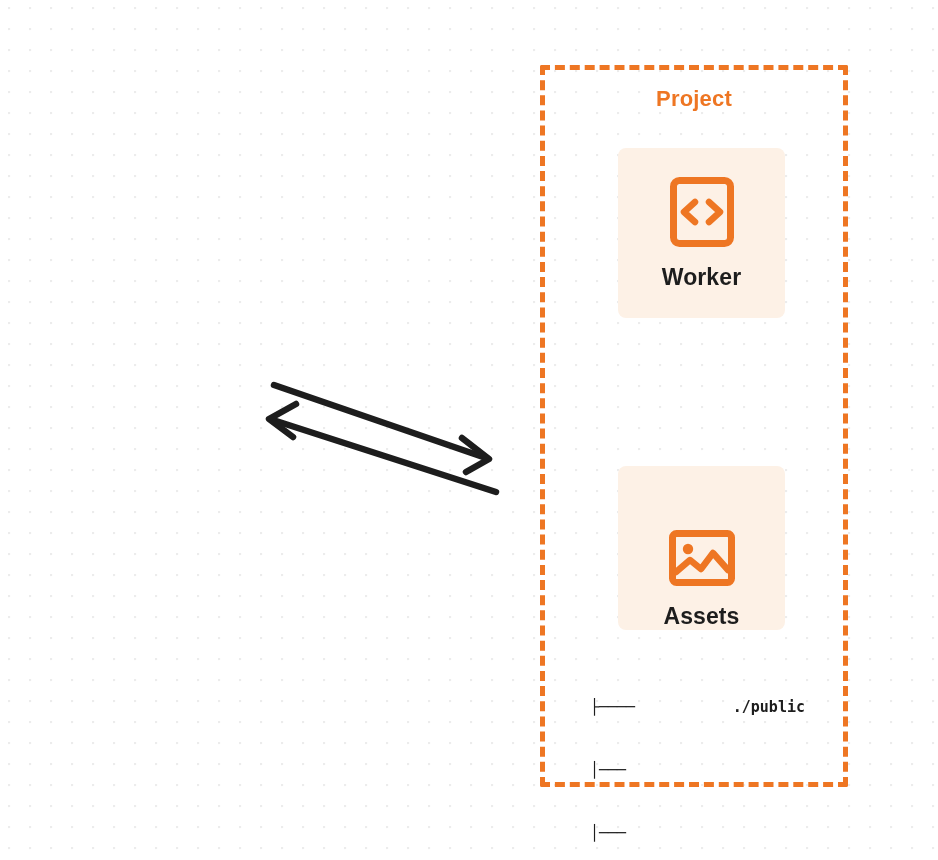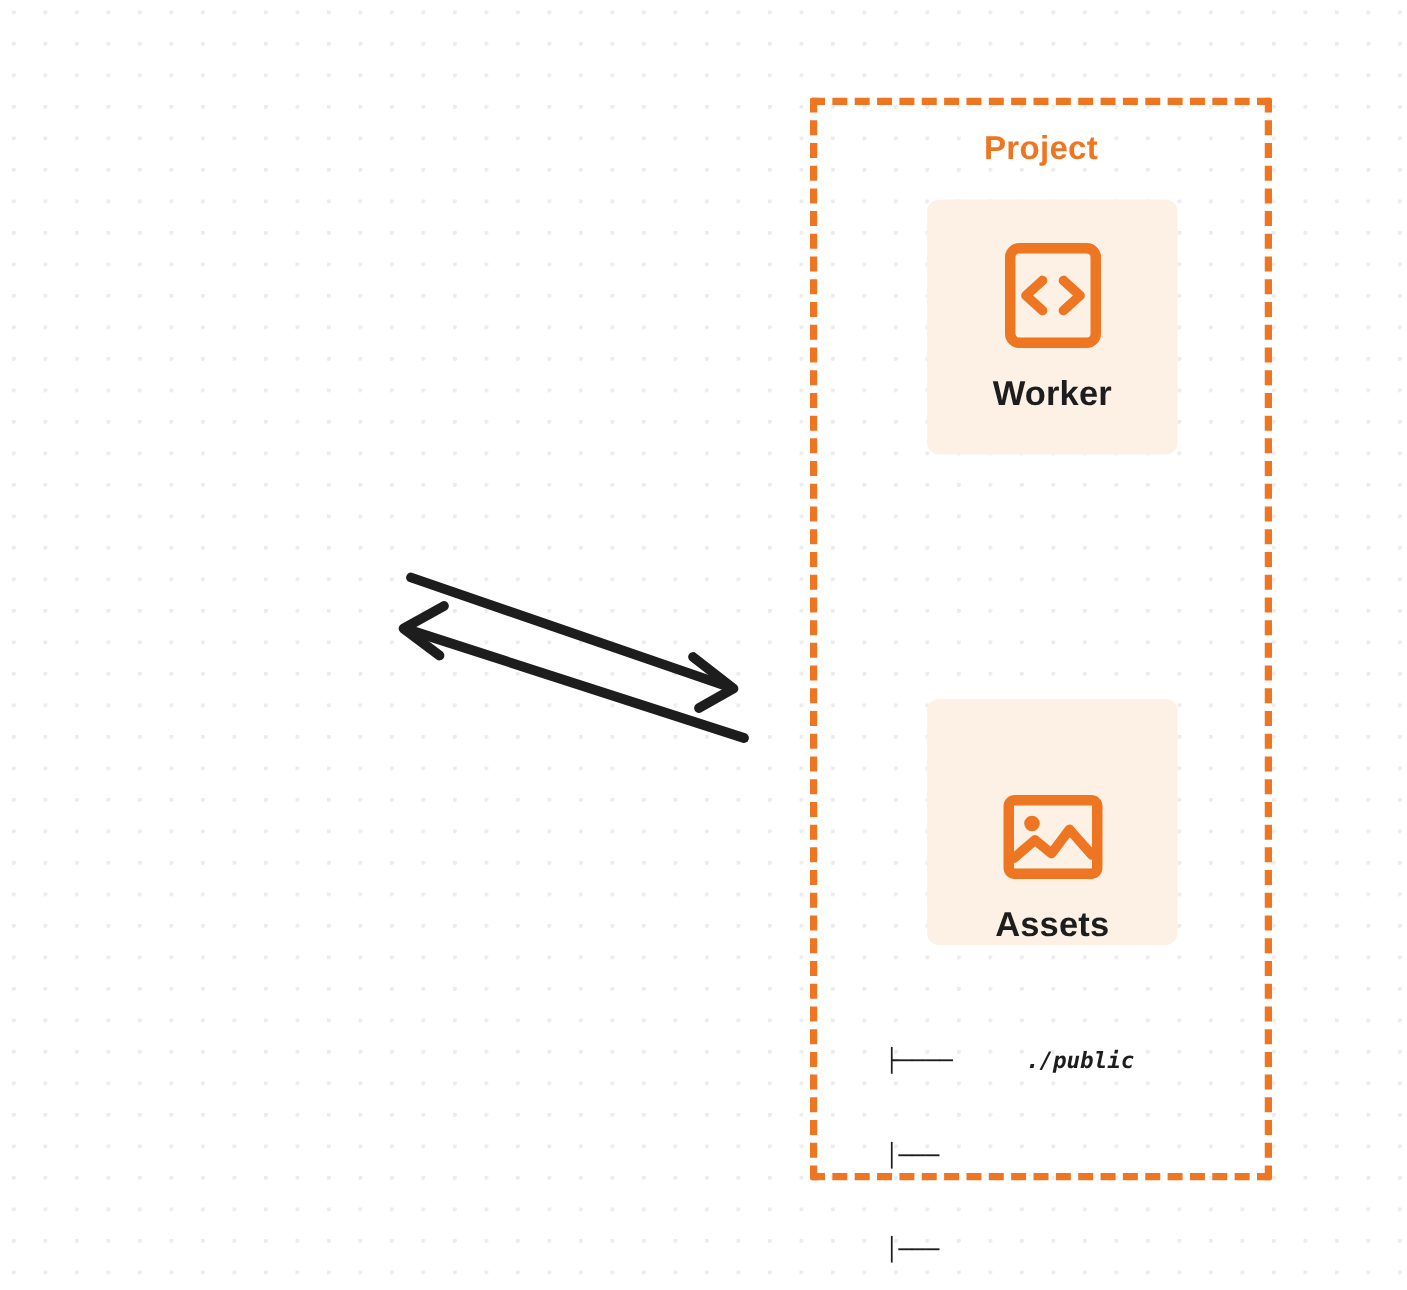--- a/index.html
+++ b/index.html
@@ -101,21 +101,21 @@
     position: absolute;
     width: 167px;
     background: #fdf1e6;
     border-radius: 8px;
     display: flex;
     flex-direction: column;
     align-items: center;
   }
   #worker-node {
     left: 73px;
-    top: 63px;
+    top: 78px;
     height: 170px;
     padding-top: 0;
     justify-content: center;
   }
   #assets-node {
     left: 73px;
     top: 396px;
     height: 164px;
     justify-content: flex-end;
   }
@@ -147,23 +147,22 @@
   }
   .tree-row {
     display: flex;
     align-items: baseline;
   }
   .tree-branch {
     white-space: pre;
   }
   .tree-label {
     flex: 1;
-    text-align: center;
+    text-align: right;
     white-space: pre;
-    font-style: italic;
   }
 </style>
 </head>
 <body>
 
 <div id="canvas">
 
 
   <div id="connection">
     <svg width="268" height="185" viewBox="0 0 268 185">

